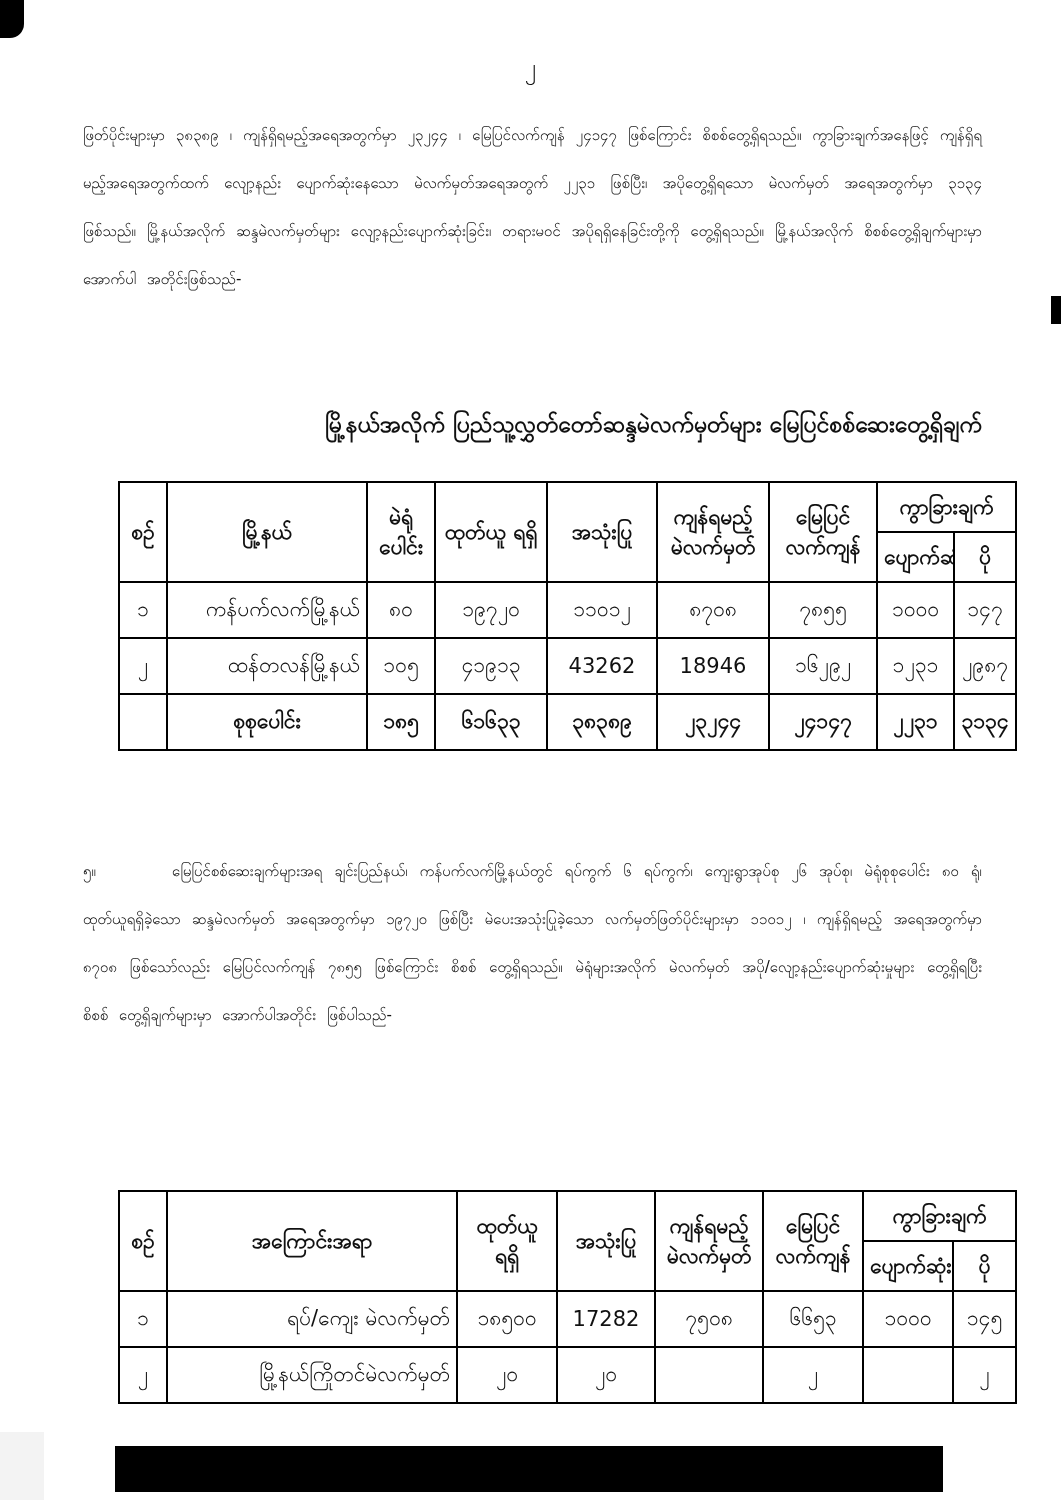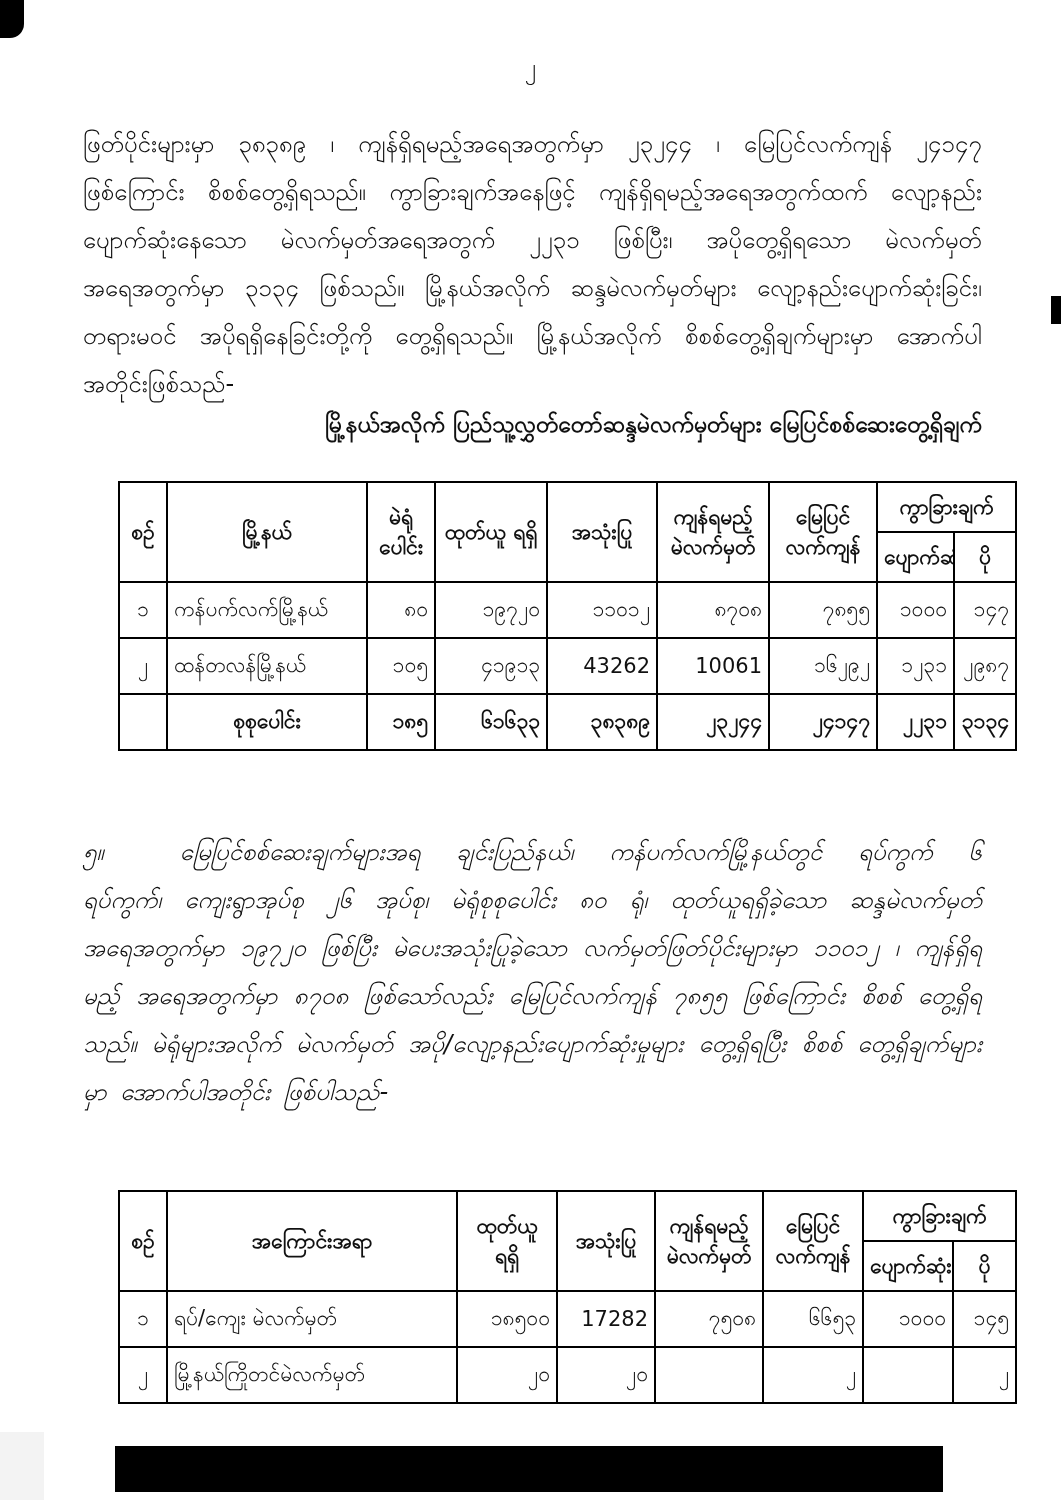--- a/index.html
+++ b/index.html
@@ -15,28 +15,28 @@
   .page-number {
     position: absolute;
     top: 52px; left: 0; width: 100%;
     text-align: center;
     font-size: 23px;
   }
   .para {
     position: absolute;
     left: 83px;
     width: 899px;
-    font-size: 24px;
+    font-size: 15px;
     line-height: 48px;
     text-align: justify;
     text-justify: inter-word;
     word-spacing: 6px;
   }
   .para-1 { top: 96px; }
-  .para-2 { top: 804px; font-style: italic; }
+  .para-2 { top: 832px; }
   .para-num-gap { display: inline-block; width: 76px; }
   .doc-heading {
     position: absolute;
     left: 83px;
     width: 899px;
     text-align: right;
     font-size: 23px;
     font-weight: bold;
   }
   .heading-1 { top: 409px; }
@@ -57,22 +57,22 @@
     overflow: hidden;
   }
   .data-table th {
     font-weight: bold;
     text-align: center;
     vertical-align: middle;
     line-height: 30px;
   }
   .data-table td { height: 50px; vertical-align: middle; }
   .cell-center { text-align: center; }
-  .cell-left   { text-align: left; padding-left: 10px; }
-  .cell-num    { text-align: right; padding-right: 14px; }
+  .cell-left   { text-align: right; padding-left: 10px; }
+  .cell-num    { text-align: center; padding-right: 14px; }
   .total-row td { font-weight: bold; margin-top: 18px; }
   .t1-head th { height: 44px; }
   .redaction-bar {
     position: absolute;
     left: 115px; top: 1446px;
     width: 828px; height: 46px;
     background: #000;
   }
   .corner-blob {
     position: absolute;
@@ -148,21 +148,21 @@
         <td class="cell-num">၇၈၅၅</td>
         <td class="cell-num">၁၀၀၀</td>
         <td class="cell-num">၁၄၇</td>
       </tr>
       <tr>
         <td class="cell-center">၂</td>
         <td class="cell-left">ထန်တလန်မြို့နယ်</td>
         <td class="cell-num">၁၀၅</td>
         <td class="cell-num">၄၁၉၁၃</td>
         <td class="cell-num">43262</td>
-        <td class="cell-num">10061</td>
+        <td class="cell-num">18946</td>
         <td class="cell-num">၁၆၂၉၂</td>
         <td class="cell-num">၁၂၃၁</td>
         <td class="cell-num">၂၉၈၇</td>
       </tr>
       <tr class="total-row">
         <td class="cell-center"></td>
         <td class="cell-center">စုစုပေါင်း</td>
         <td class="cell-num">၁၈၅</td>
         <td class="cell-num">၆၁၆၃၃</td>
         <td class="cell-num">၃၈၃၈၉</td>

